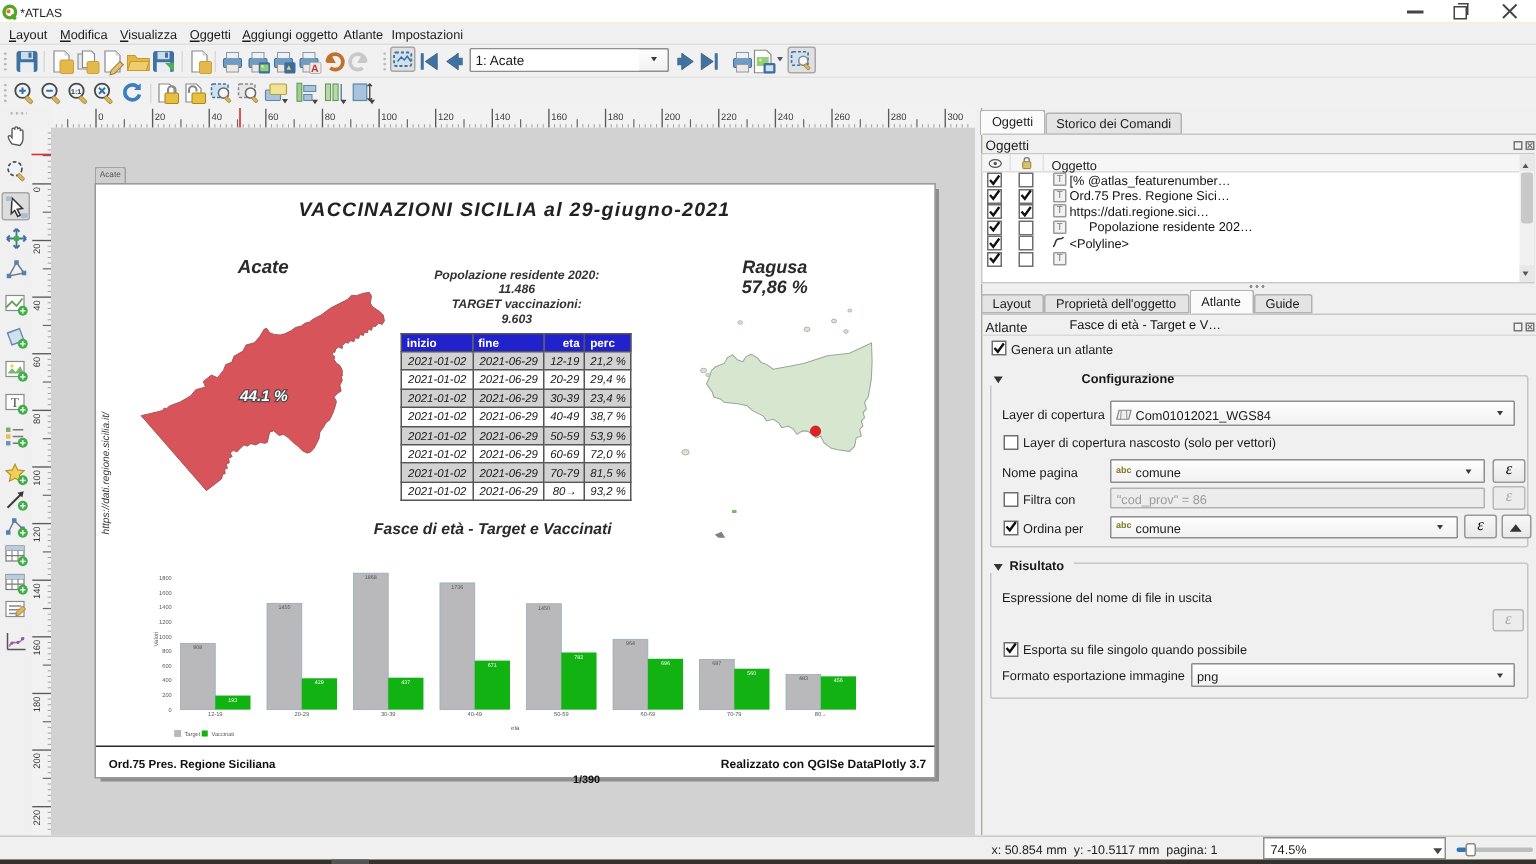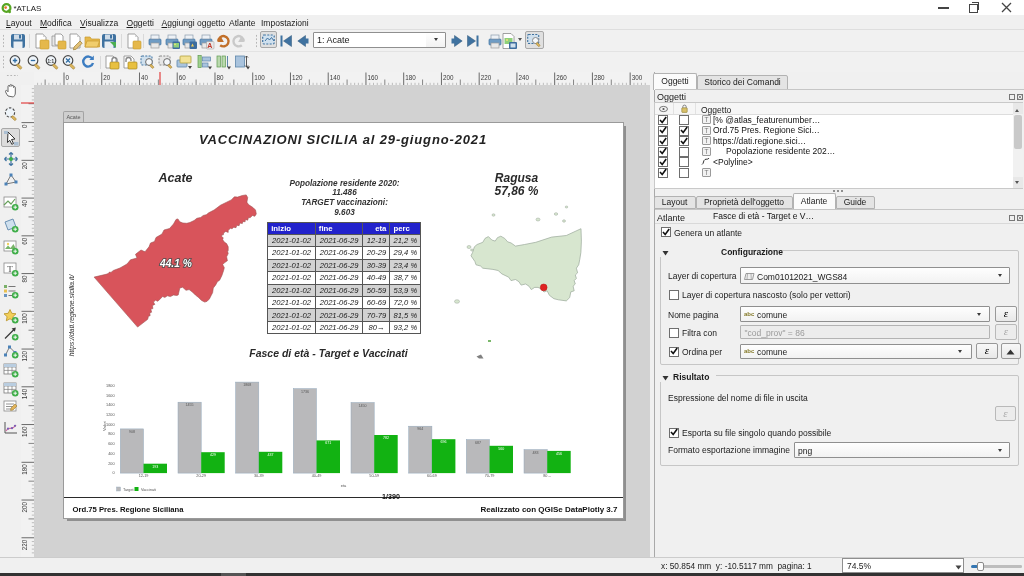--- a/index.html
+++ b/index.html
@@ -816,21 +816,21 @@
         <text x="59" y="367.5" font-size="3.8" fill="#555">Target</text>
         <rect x="70.5" y="364" width="4" height="4" fill="#12b212"></rect>
         <text x="77" y="367.5" font-size="3.8" fill="#555">Vaccinati</text>
       </svg>
       <div class="a" style="left:424.5px;top:217.8px;width:3px;height:2.2px;background:#7ab86a;"></div>
       <svg style="left:412px;top:231.5px" width="8" height="5" viewBox="0 0 8 5">
         <path d="M0.5 2.5 L5 0.5 L7.5 4.5 L3 4.5 z" fill="#6a6a6a" opacity="0.85"></path>
       </svg>
       <div class="a" style="left:0;top:374.3px;width:559px;height:1px;background:#2a2a2a;"></div>
       <div class="tx" style="left:9px;top:382.5px;font-size:7.7px;font-weight:bold;color:#111;">Ord.75 Pres. Regione Siciliana</div>
-      <div class="tx" style="left:0;top:369px;width:655px;text-align:center;font-size:7.2px;font-weight:bold;color:#111;">1/390</div>
+      <div class="tx" style="left:0;top:392px;width:655px;text-align:center;font-size:7.2px;font-weight:bold;color:#111;">1/390</div>
       <div class="tx" style="left:354px;top:382.5px;width:200px;text-align:right;font-size:8px;font-weight:bold;color:#111;">Realizzato con QGISe DataPlotly 3.7</div>
     </div>
 
 <div class="a" style="left:655px;top:72px;width:369px;height:485px;background:#f0f0f0;"></div>
 <div class="a" style="left:653px;top:73px;width:44px;height:16.5px;background:#fbfbfb;border:1px solid #b2b2b2;border-bottom:none;border-radius:2px 2px 0 0;box-sizing:border-box;"></div>
     <div class="tx" style="left:653px;top:75.75px;width:44px;text-align:center;font-size:8.5px;">Oggetti</div>
     <div class="a" style="left:697px;top:75px;width:91px;height:14.5px;background:#e4e4e4;border:1px solid #b2b2b2;border-radius:2px 2px 0 0;box-sizing:border-box;"></div>
     <div class="tx" style="left:697px;top:76.75px;width:91px;text-align:center;font-size:8.5px;">Storico dei Comandi</div>
     <div class="a" style="left:655px;top:89px;width:369px;height:1px;background:#c6c6c6;"></div>
     <div class="tx" style="left:657px;top:92px;font-size:9px;color:#222;">Oggetti</div>

